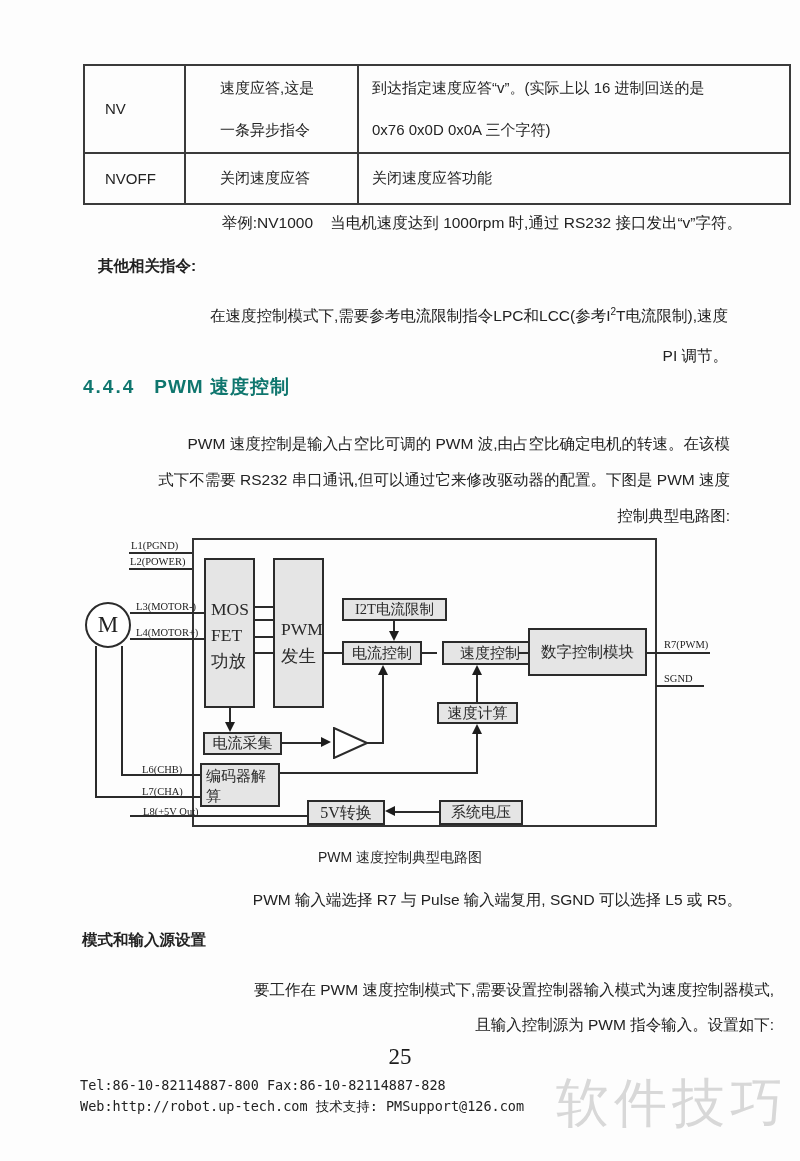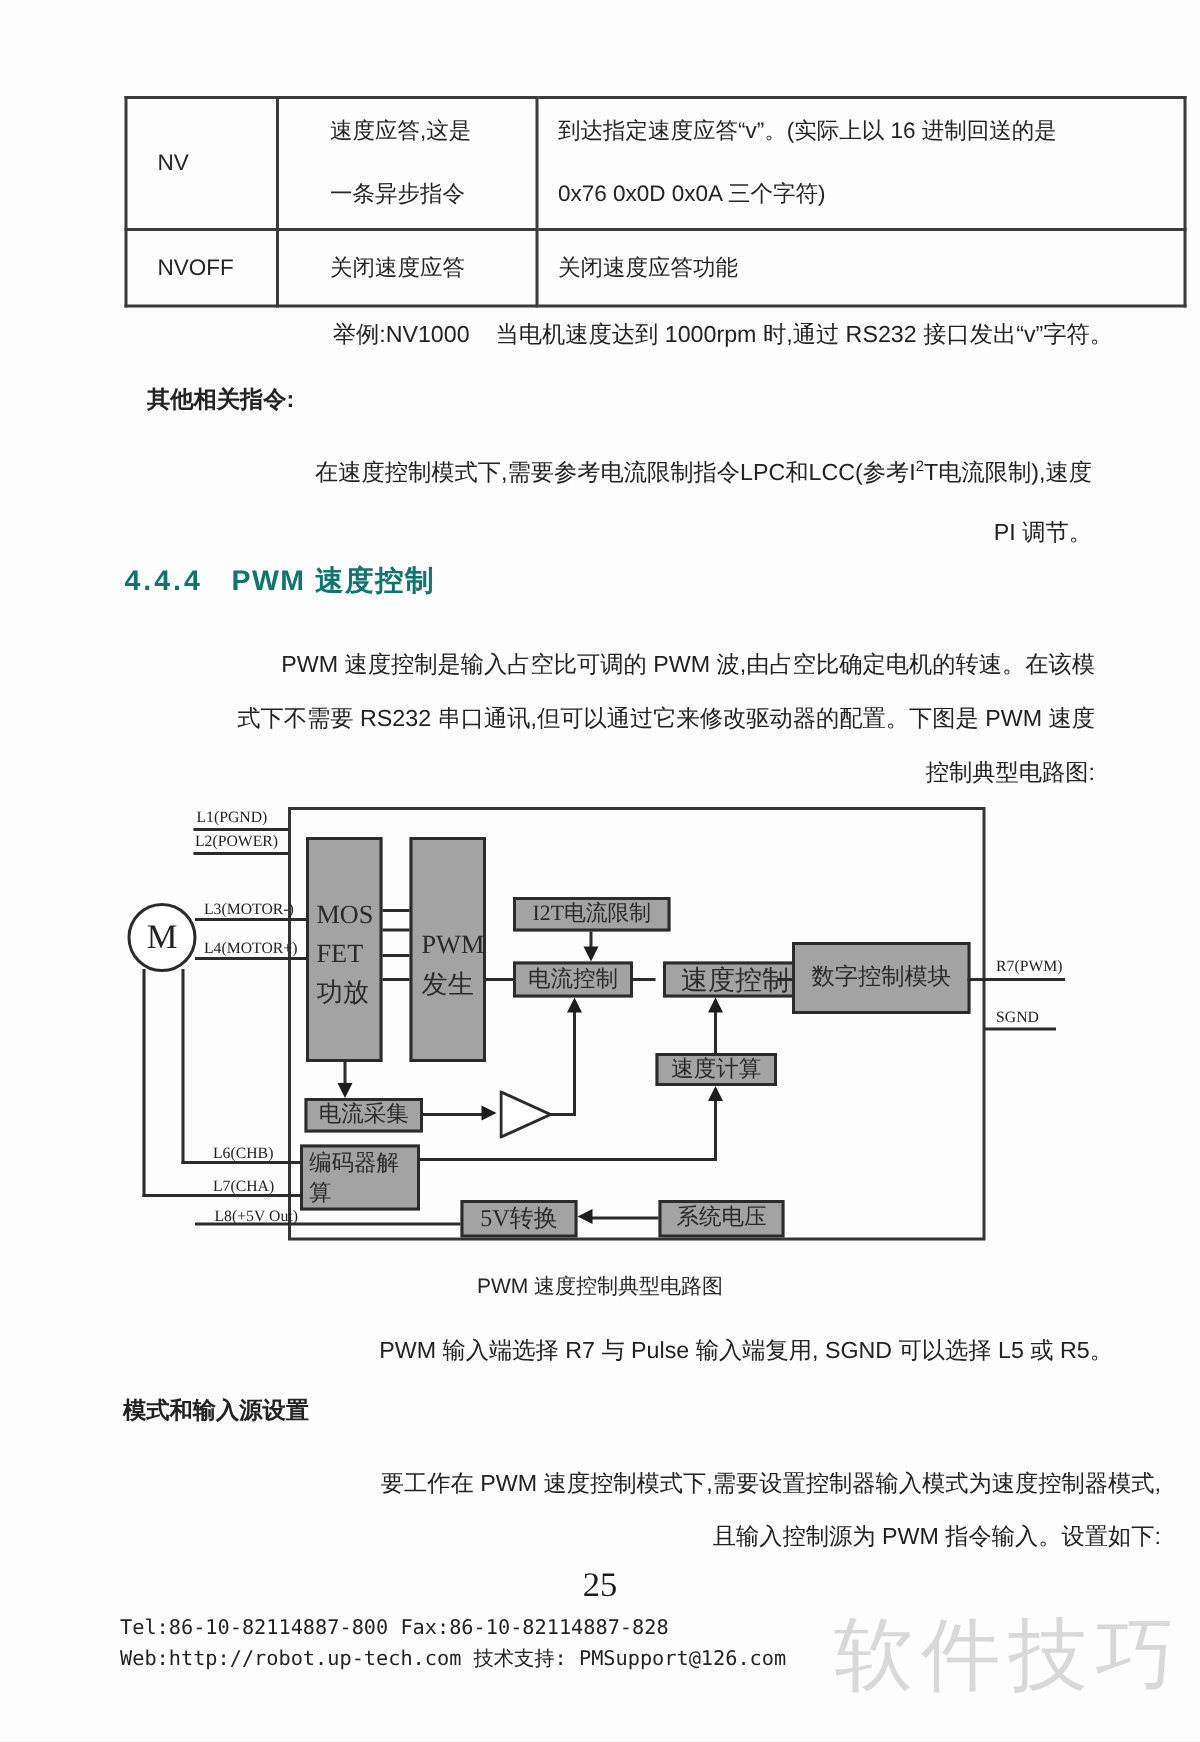--- a/index.html
+++ b/index.html
@@ -28,32 +28,32 @@
   .related sup{font-size:10px;line-height:0;}
   .section-heading{position:absolute;left:83px;top:374px;margin:0;font-size:19px;font-weight:bold;color:#0f766e;letter-spacing:1px;}
   .section-heading .sec-num{margin-right:19px;letter-spacing:2px;}
   .intro{left:80px;top:426px;width:650px;line-height:36px;text-indent:2em;}
   .pwm-input{left:82px;top:890px;width:660px;text-indent:2em;}
   .mode-head{left:82px;top:930px;}
   .mode-body{left:80px;top:972px;width:650px;line-height:35px;text-indent:2em;margin-left:44px;}
   
   .diagram{position:absolute;left:0;top:530px;width:800px;height:345px;font-family:"Liberation Serif",serif;}
   .dg-box{
-    position:absolute;box-sizing:border-box;border:2px solid #2b2b2b;background:#a3a3a3;
+    position:absolute;box-sizing:border-box;border:2px solid #2b2b2b;background:#e5e5e5;
     display:flex;align-items:center;justify-content:center;text-align:center;
     white-space:pre-line;color:#2a2a2a;line-height:1.35;
   }
   .dg-outer{left:192px;top:8px;width:465px;height:289px;border:2px solid #343434;background:transparent;}
   .dg-mosfet{left:204px;top:28px;width:51px;height:150px;display:block;text-align:left;
     padding:36px 0 0 5px;font-size:17.5px;line-height:26px;}
   .dg-pwmgen{left:273px;top:28px;width:51px;height:150px;display:block;text-align:left;
     padding:56px 0 0 6px;font-size:17.5px;line-height:27px;}
   .dg-i2t{left:342px;top:68px;width:105px;height:23px;font-size:14.5px;}
   .dg-current-ctrl{left:342px;top:111px;width:80px;height:24px;font-size:15px;}
-  .dg-speed-ctrl{left:442px;top:111px;width:96px;height:24px;font-size:18px;}
+  .dg-speed-ctrl{left:442px;top:111px;width:96px;height:24px;font-size:15px;}
   .dg-digital{left:528px;top:98px;width:119px;height:48px;font-size:15.5px;}
   .dg-speed-calc{left:437px;top:172px;width:81px;height:22px;font-size:15px;}
   .dg-current-sample{left:203px;top:202px;width:79px;height:23px;font-size:15px;}
   .dg-encoder{left:200px;top:233px;width:80px;height:44px;font-size:15px;
     display:block;text-align:left;padding:1px 0 0 4px;line-height:20px;}
   .dg-5v{left:307px;top:270px;width:78px;height:25px;font-size:16px;}
   .dg-sysv{left:439px;top:270px;width:84px;height:25px;font-size:15px;}
   .dg-motor{
     position:absolute;left:85px;top:72px;width:46px;height:46px;border-radius:50%;
     border:2px solid #2b2b2b;background:#fff;box-sizing:border-box;

